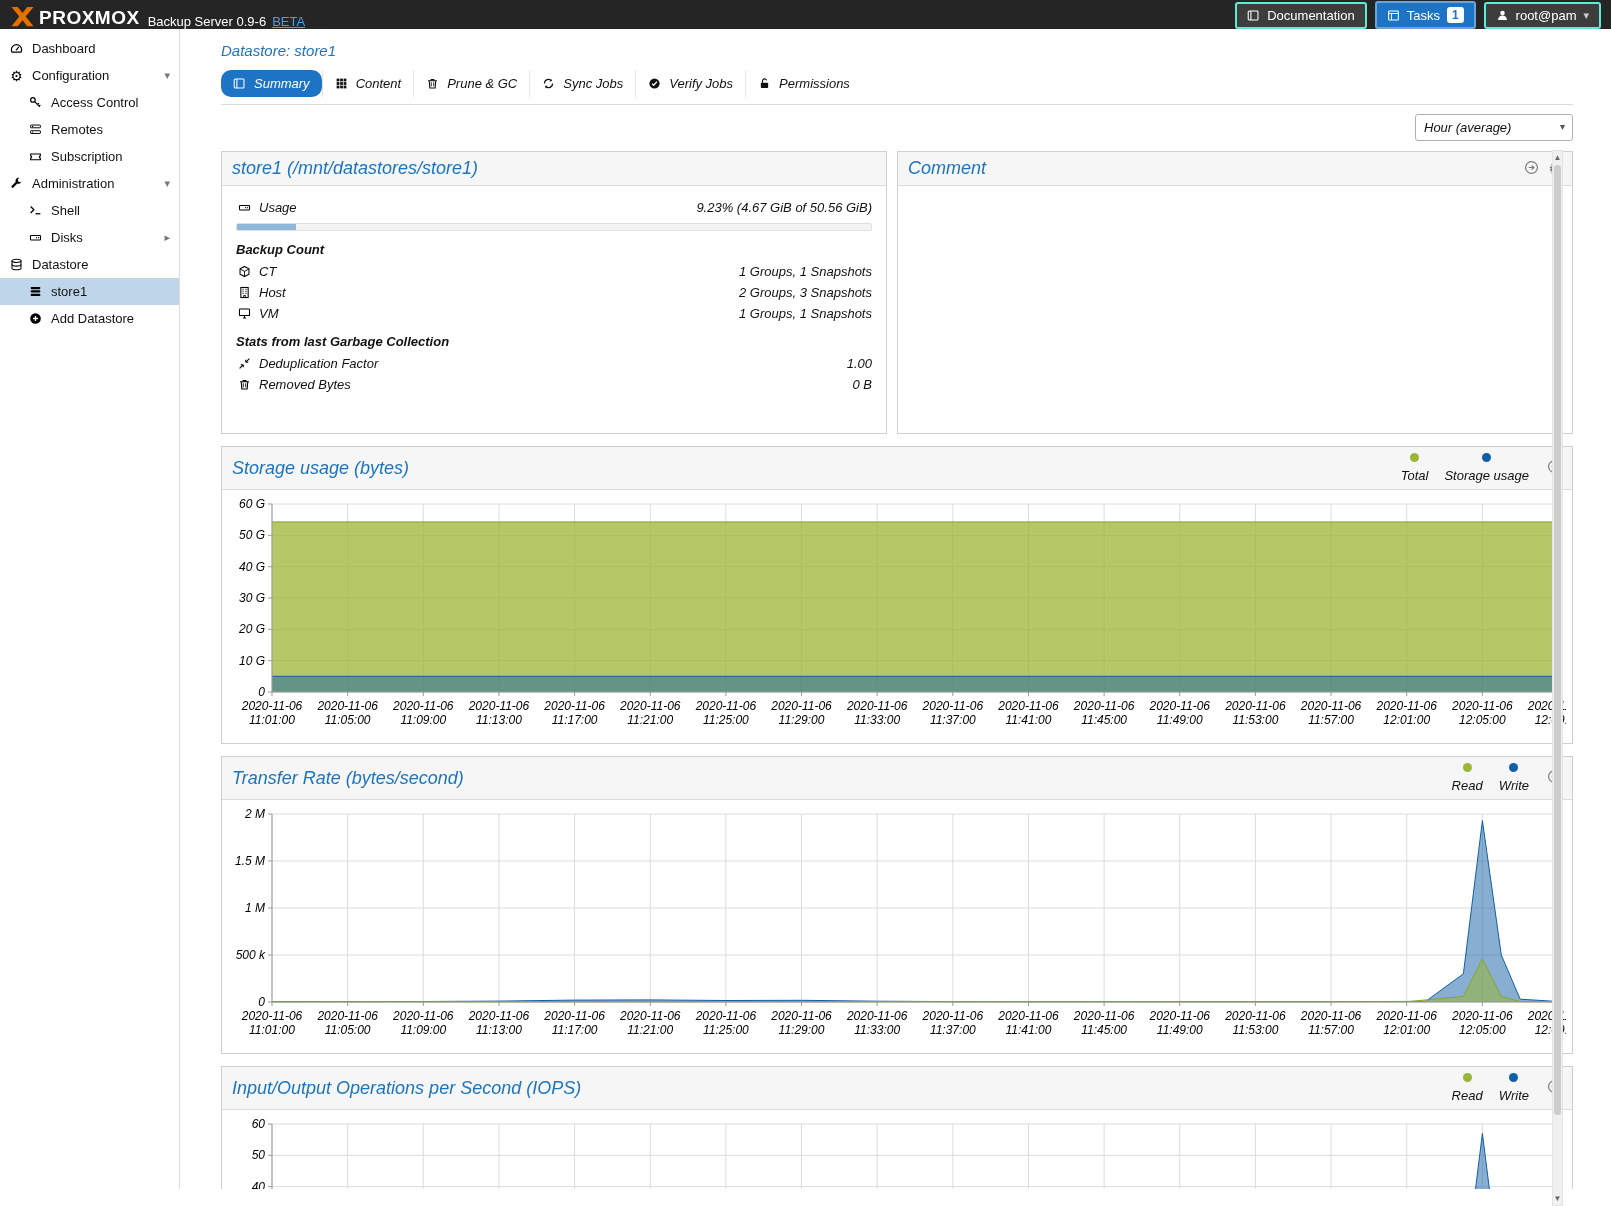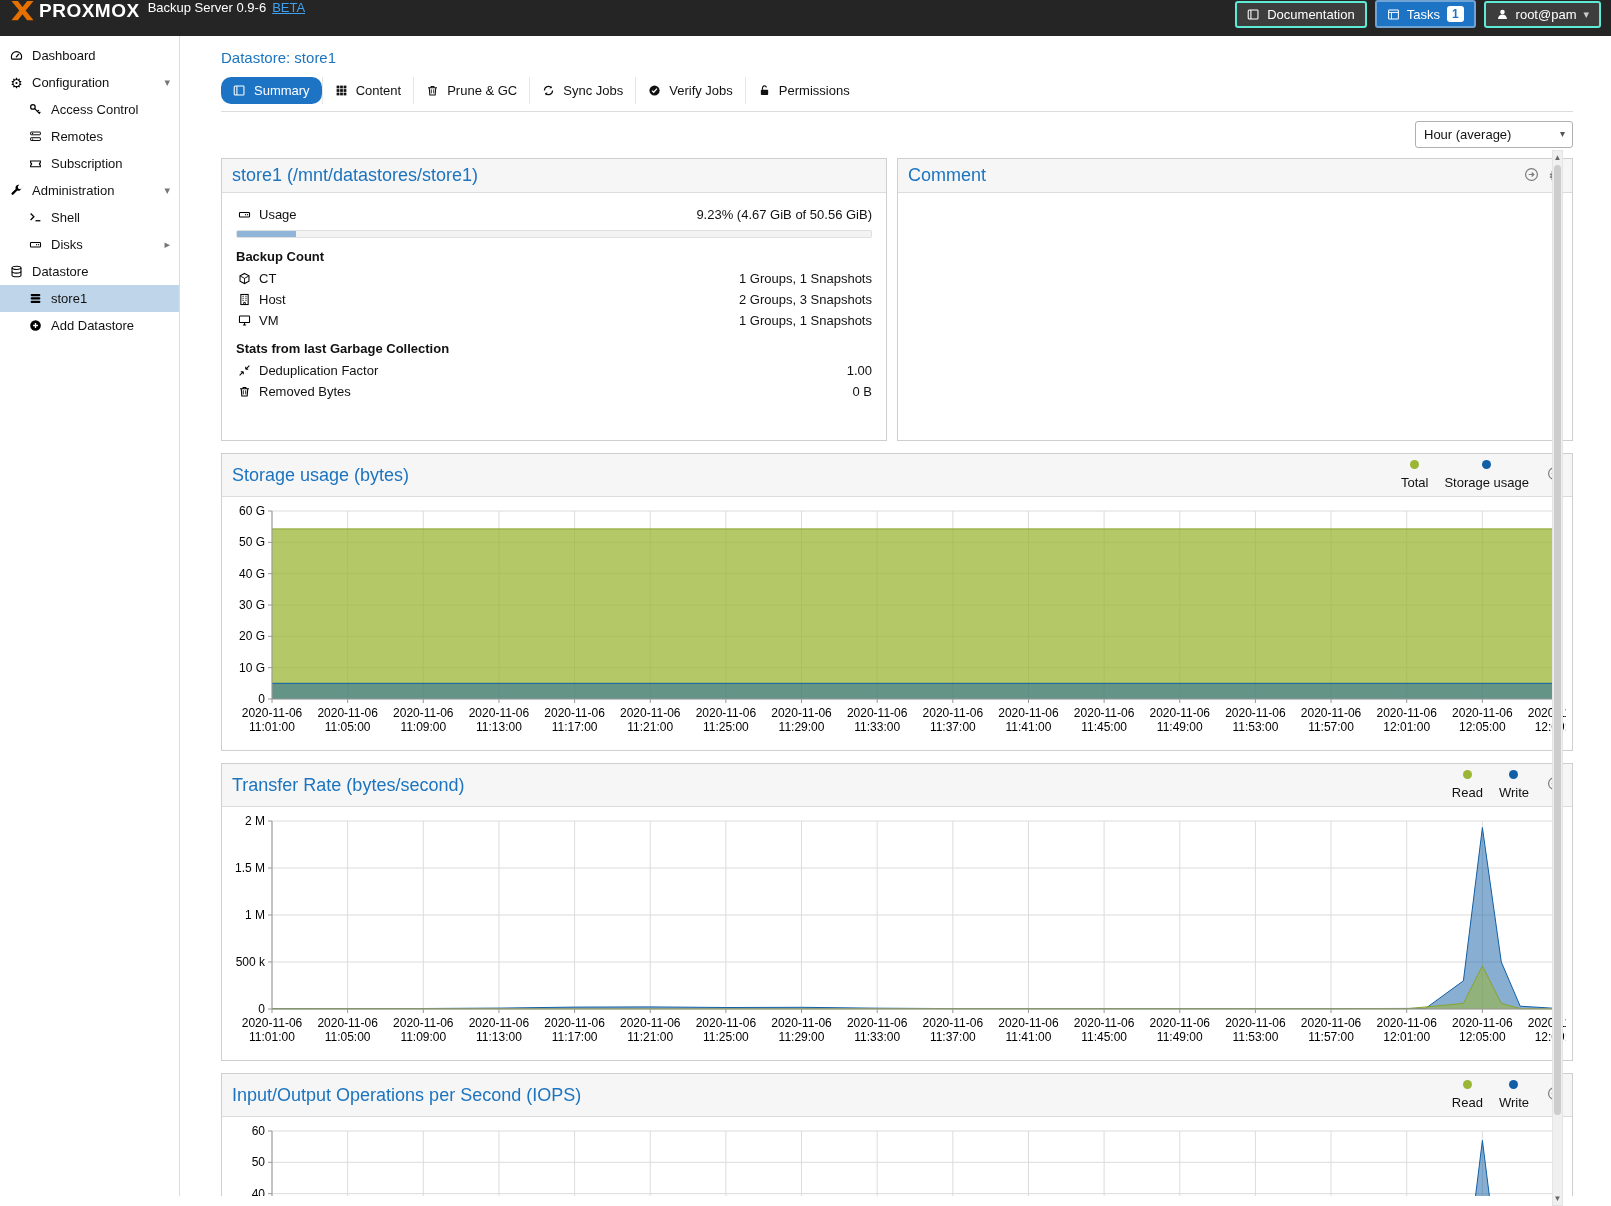--- a/index.html
+++ b/index.html
@@ -3,21 +3,21 @@
 <meta charset="utf-8">
 <style>
   * { box-sizing: border-box; }
   html,body { margin:0; padding:0; }
   body {
     width:1611px; height:1206px; overflow:hidden; background:#fff;
     font-family:"Liberation Sans","DejaVu Sans",sans-serif; font-size:13px; color:#111;
     position:relative;
   }
   
-  .topbar { height:36px; background:#252525; display:flex; align-items:flex-start; padding:0 10px; }
+  .topbar { height:29px; background:#252525; display:flex; align-items:flex-end; padding:0 10px; }
   .logo svg { display:block; }
   .brand-name { color:#fff; font-weight:bold; font-size:19px; letter-spacing:.5px; margin-left:4px; }
   .product { color:#fff; margin-left:8px; }
   .beta { color:#3ea2f4; margin-left:6px; text-decoration:underline; cursor:pointer; }
   .topbar-right { margin-left:auto; display:flex; gap:8px; align-items:center; }
   .tbtn { display:flex; align-items:center; gap:7px; background:#3d3d3d; border:2px solid #5eead4;
           color:#fff; border-radius:3px; padding:4px 10px; font-size:13px; cursor:pointer;
           font-family:inherit; }
   .tbtn.tasks { background:#1d74c4; border-color:#6ea3d4; }
   .badge { background:#fff; color:#1d74c4; border-radius:3px; padding:0 5px; font-weight:bold; font-size:12px; line-height:16px; }
@@ -25,21 +25,21 @@
   .ic { display:inline-flex; align-items:center; justify-content:center; font-size:14px; line-height:1; }
   .ic svg { display:block; }
   
   .layout { display:flex; height:1160px;gap:32px; }
   .sidebar { width:180px; background:#fff; border-right:1px solid #dcdcdc; padding-top:6px; }
   .side-item { display:flex; align-items:center; gap:8px; height:27px; padding:0 9px; position:relative; cursor:pointer; }
   .side-item.child { padding-left:28px; }
   .side-item.selected { background:#bfd6ea; }
   .side-item .arrow { position:absolute; right:9px; color:#777; font-size:11px; }
   .side-item .ic { width:15px; color:#000; }
-  .content { flex:1; position:relative; padding-left:9px; overflow:hidden; }
+  .content { flex:1; position:relative; padding-left:9px; overflow:hidden;font-style:italic; }
   .page-title { color:#1c74bf; font-size:15px; padding:13px 0 11px; }
   
   .tabbar { display:flex; align-items:center; }
   .tab { display:flex; align-items:center; gap:8px; padding:6px 12px; border-radius:10px; color:#111; cursor:pointer; }
   .tab.active { background:#1d74c4; color:#fff; }
   .tab:not(.active) { border-left:1px solid #e6e6e6; border-radius:0; }
   .tab-divider { border-bottom:1px solid #dcdcdc; margin-top:7px; width:1352px; }
   .toolbar { width:1352px; display:flex; justify-content:flex-end; padding:9px 0 0 0; }
   .select { width:158px; border:1px solid #b0b0b0; border-radius:3px; background:#fff;
             padding:5px 20px 5px 8px; position:relative; cursor:pointer; }

